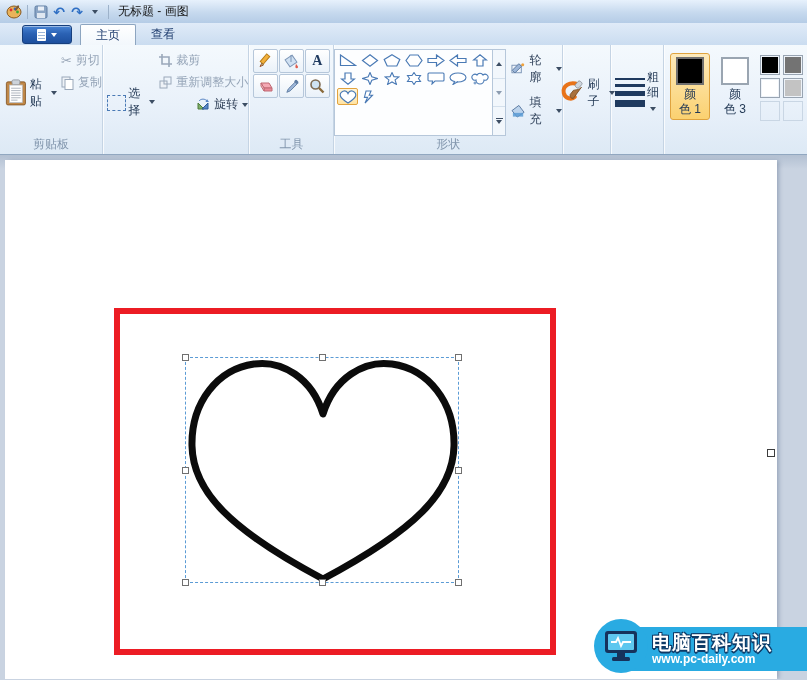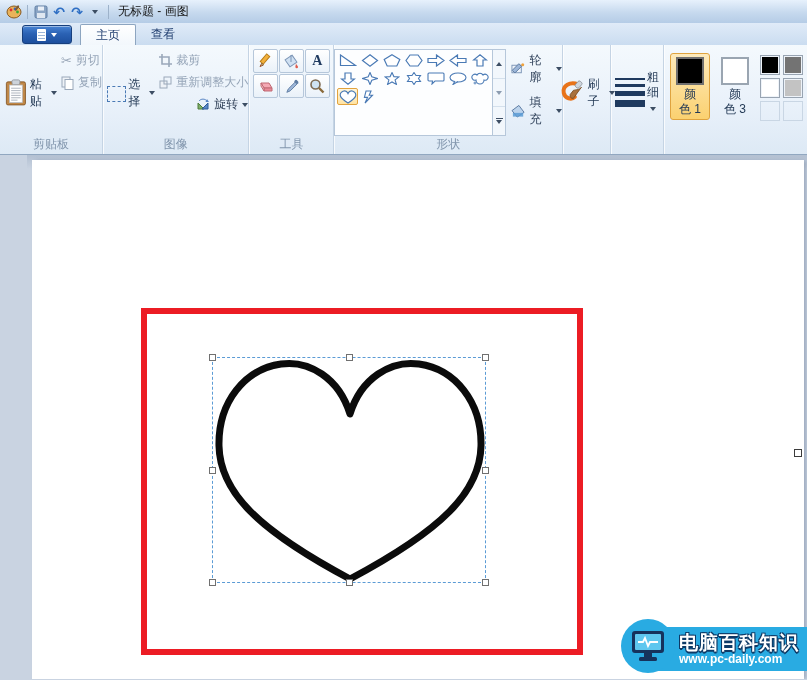--- a/index.html
+++ b/index.html
@@ -82,21 +82,21 @@
     border:1px solid transparent; border-radius:3px; padding:3px 1px 2px; }
   .colorbig.selected { background:linear-gradient(#fdeabc,#fbd170); border:1px solid #dfa33f; }
   .swatch { width:28px; height:28px; border:2px solid #6f6f6f; margin-bottom:2px; }
   .swatch.w { border-color:#9aa5b1; }
   .palette { display:grid; grid-template-columns:repeat(2,20px); grid-auto-rows:20px; gap:3px; padding-top:2px; }
   .pcell { border:1px solid #98a4b2; box-shadow:inset 0 0 0 1px #eef3f9; }
   .pcell.empty { border:1px solid #c9d6e4; box-shadow:none; }
 
   
   .workspace { position:relative; height:524px;
-    background:linear-gradient(180deg,#b3c0d2,#c9d3e1 14px); overflow:hidden;margin-left:27px; }
+    background:linear-gradient(180deg,#b3c0d2,#c9d3e1 14px); overflow:hidden; }
   .canvas { position:absolute; left:5px; top:5px; width:772px; height:520px; background:#fff;
     box-shadow:3px 0 4px -1px rgba(70,90,120,.35); }
   .redrect { position:absolute; left:114px; top:153px; width:442px; height:347px;
     border:6px solid #ec1c24; }
   .selection { position:absolute; left:185px; top:202px; width:274px; height:226px;
     border:1px dashed #5b9bd5; }
   .handle { position:absolute; width:7px; height:7px; background:#fff; border:1px solid #707070; }
   .heartsvg { position:absolute; left:0; top:0; }
   .resizer { position:absolute; left:767px; top:294px; width:8px; height:8px;
     background:#fff; border:1px solid #3c3c3c; }
@@ -218,21 +218,20 @@
                 <polygon points="2,11 8,11 2,5" fill="#7fb069" stroke="#4e7a3c"></polygon>
                 <polygon points="12,11 6,11 12,5" fill="#5b87c5" stroke="#2d5a99"></polygon>
                 <path d="M3 3c2-2.5 6-2.5 8 0" fill="none" stroke="#5b87c5"></path>
                 <polygon points="11,1 13,4 9.5,4" fill="#5b87c5"></polygon>
               </svg>
             <span>旋转</span>
             <span class="tri"></span>
           </div>
         </div>
       </div>
-      <div class="glabel">图像</div>
     </div>
 
     <div class="group g-tools">
       <div class="gc">
         <div class="toolgrid">
           <div class="toolbtn">
             <svg width="16" height="16" viewBox="0 0 16 16">
                 <rect x="6" y="1" width="4" height="10" fill="#f2b13c" stroke="#b97c16" transform="rotate(40 8 6)"></rect>
                 <polygon points="3,13.5 6.5,12 4.8,10.2" fill="#e8cfa0" stroke="#8a5a2a"></polygon>
                 <polygon points="3,13.5 4.2,13 3.5,12.3" fill="#d33"></polygon>

